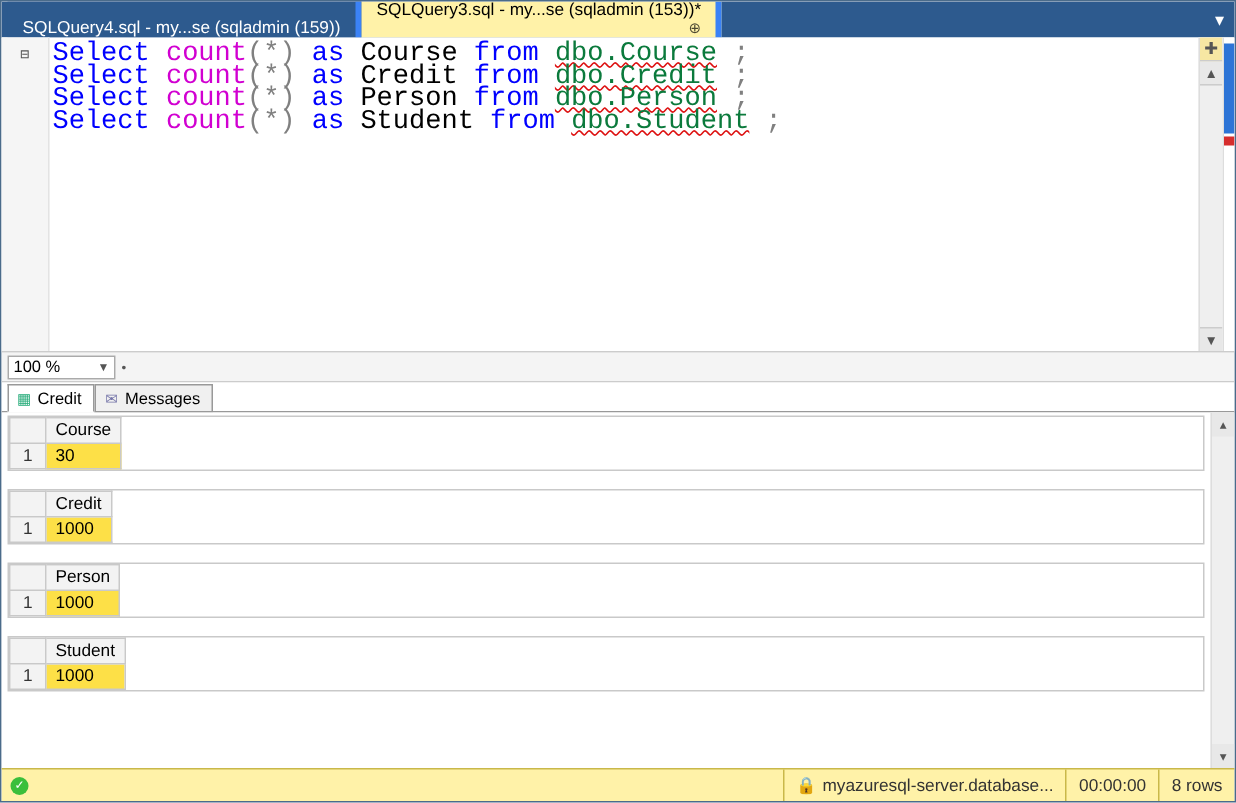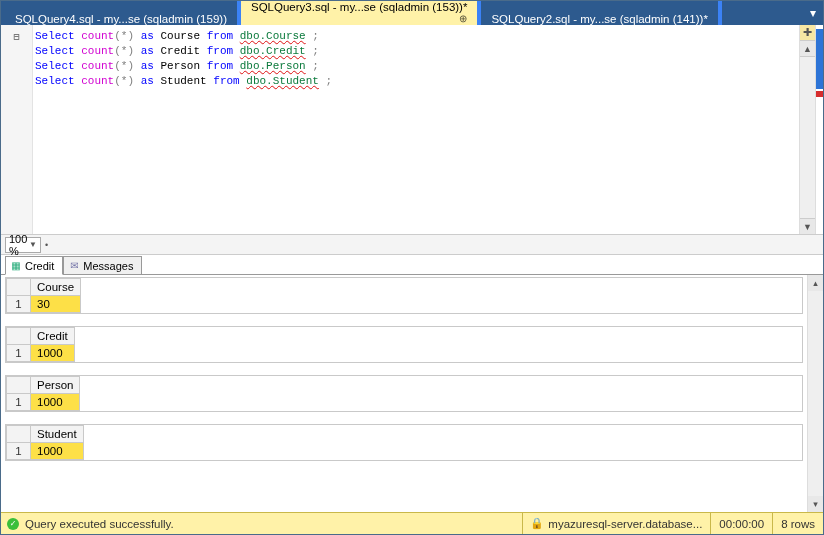--- a/index.html
+++ b/index.html
@@ -74,21 +74,21 @@
     text-align: center;
     line-height: 15px;
     height: 15px;
     color: #555;
     font-size: 10px;
   }
   .code {
     flex: 1;
     padding: 4px 6px 4px 2px;
     font-family: Consolas, "Courier New", monospace;
-    font-size: 11px;
+    font-size: 18px;
     line-height: 15px;
     white-space: pre;
     overflow: hidden;
   }
   .kw { color: #0000ff; }
   .fn { color: #d100d1; }
   .op { color: #808080; }
   .nm { color: #0b7a3c; text-decoration: underline wavy #d11; text-decoration-thickness: 1px; }
   .pl { color: #000; }
   .editor-scroll {
@@ -121,21 +121,21 @@
   .zoom-row {
     height: 20px;
     display: flex;
     align-items: center;
     background: #f4f4f4;
     border-bottom: 1px solid #ccc;
     padding-left: 4px;
     font-size: 11px;
   }
   .zoom-row .combo {
-    width: 36px; height: 16px;
+    width: 72px; height: 16px;
     border: 1px solid #aaa;
     background: #fff;
     display: flex; align-items: center;
     padding: 0 3px;
     font-size: 11px;
   }
   .zoom-row .combo .dd { margin-left:auto; font-size:8px; color:#555;}
   .zoom-row .bullet { margin-left:4px; font-size:9px; color:#555;}
   
   .results-tabs {
@@ -247,23 +247,20 @@
 <body>
 
 <div class="tabbar">
   <div class="tab">
     <span>SQLQuery4.sql - my...se (sqladmin (159))</span>
   </div>
   <div class="tab active">
     <span>SQLQuery3.sql - my...se (sqladmin (153))*</span>
     <span class="pin">⊕</span>
     <span class="close">✕</span>
-  </div>
-  <div class="tab">
-    <span>SQLQuery2.sql - my...se (sqladmin (141))*</span>
   </div>
   <div class="overflow">▾</div>
 </div>
 
 <div class="editor-wrap">
   <div class="gutter">
     <span class="fold">⊟</span>
   </div>
   <div class="code"><span class="kw">Select</span> <span class="fn">count</span><span class="op">(*)</span> <span class="kw">as</span> <span class="pl">Course</span> <span class="kw">from</span> <span class="nm">dbo.Course</span><span class="op"> ;</span>
 <span class="kw">Select</span> <span class="fn">count</span><span class="op">(*)</span> <span class="kw">as</span> <span class="pl">Credit</span> <span class="kw">from</span> <span class="nm">dbo.Credit</span><span class="op"> ;</span>
@@ -365,21 +362,20 @@
   </div>
   <div class="results-scroll">
     <div class="arrow">▴</div>
     <div class="arrow dn">▾</div>
   </div>
 </div>
 
 <div class="statusbar">
   <div class="left seg">
     <span class="ok">✓</span>
-    <span>Query executed successfully.</span>
   </div>
   <div class="spacer"></div>
   <div class="seg">
     <span class="lock">🔒</span>
     <span>myazuresql-server.database...</span>
   </div>
   <div class="seg">
       <span>00:00:00</span>
     </div>
   <div class="seg">

